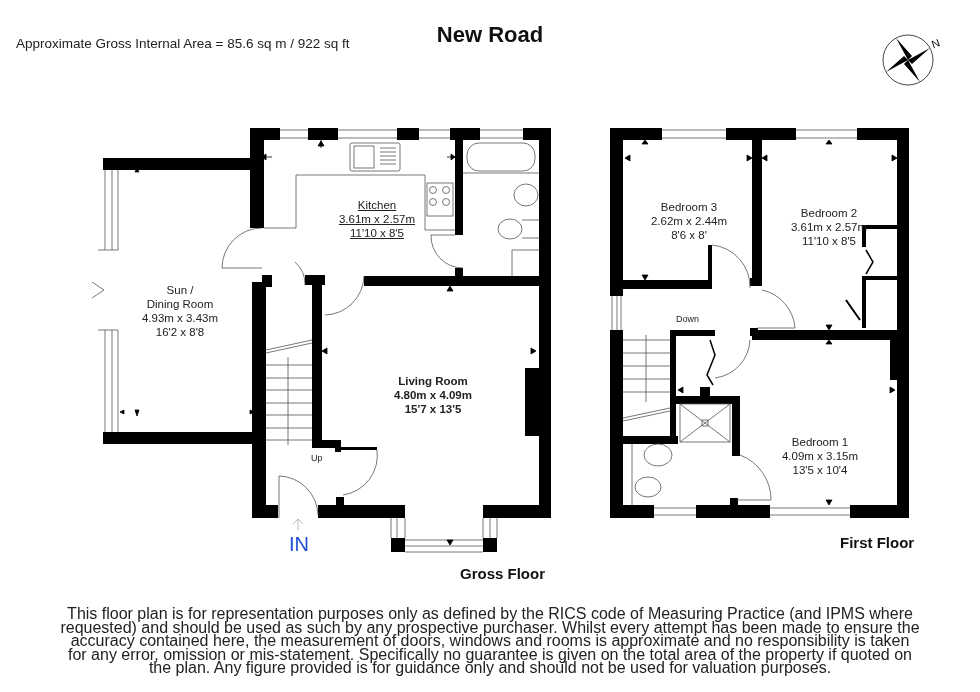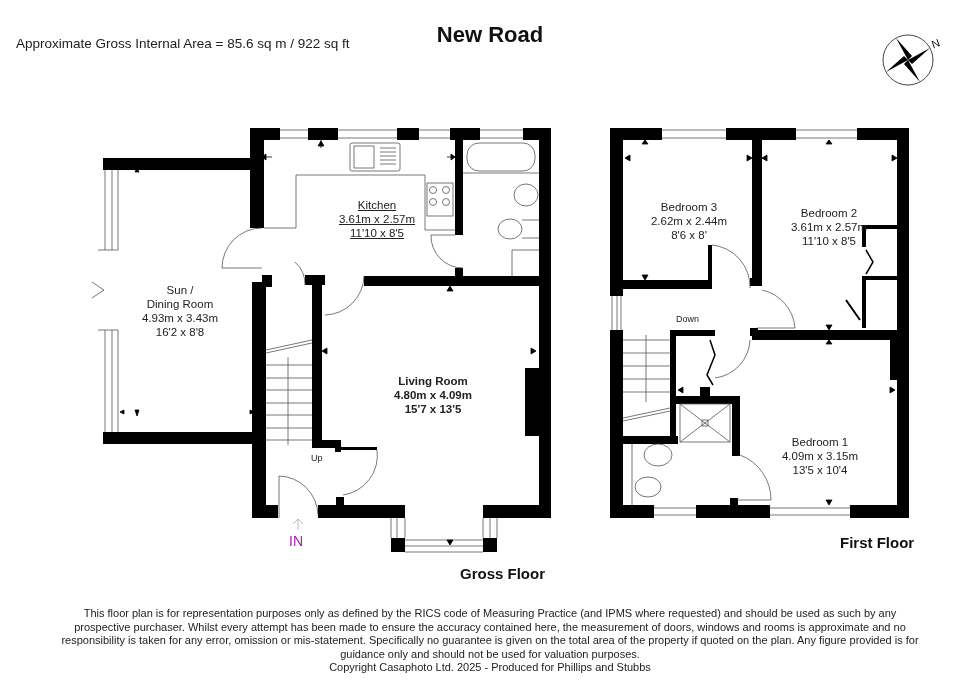--- a/index.html
+++ b/index.html
@@ -3,22 +3,22 @@
 <meta charset="utf-8">
 <style>
   html, body { margin:0; padding:0; background:#ffffff; }
   body { width:980px; height:692px; position:relative; overflow:hidden; font-family:"Liberation Sans", sans-serif; color:#111; }
   .title { position:absolute; left:0; width:980px; top:10px; text-align:center; font-weight:bold; font-size:22px; color:#111;margin-top:12px; }
   .subtitle { position:absolute; left:16px; width:980px; top:36px; text-align:left; font-size:13.5px; color:#222; }
   svg.plan { position:absolute; left:0; top:0; }
   .room-label { position:absolute; text-align:center; font-size:11.5px; line-height:14px; color:#222; white-space:nowrap; transform:translateX(-50%); }
   .floor-label { position:absolute; font-weight:bold; font-size:15px; color:#111;text-align:center; }
   .small-label { position:absolute; font-size:9px; color:#222; }
-  .in-label { position:absolute; font-size:14px; color:#a21caf; }
-  .disclaimer { position:absolute; left:60px; width:860px; top:607px; text-align:center; font-size:11px; line-height:13.5px; color:#222; }
+  .in-label { position:absolute; font-size:20px; color:#1d4ed8; }
+  .disclaimer { position:absolute; left:60px; width:860px; top:607px; text-align:center; font-size:16px; line-height:13.5px; color:#222; }
   .copyright { display:block; }
 </style>
 </head>
 <body>
 
 <div class="title">New Road</div>
 <div class="subtitle">Approximate Gross Internal Area = 85.6 sq m / 922 sq ft</div>
 
 <svg class="plan" width="980" height="692" viewBox="0 0 980 692">
 
@@ -317,14 +317,13 @@
 <div class="room-label" style="left:820px; top:413px;margin-top:22px;">
   <div>Bedroom 1</div>
   <div>4.09m x 3.15m</div>
   <div>13'5 x 10'4</div>
 </div>
 <div class="small-label" style="left:636px; top:314px;padding-left:40px;">Down</div>
 <div class="floor-label" style="left:840px; top:534px;">First Floor</div>
 
 <div class="disclaimer">
   <span>This floor plan is for representation purposes only as defined by the RICS code of Measuring Practice (and IPMS where requested) and should be used as such by any prospective purchaser. Whilst every attempt has been made to ensure the accuracy contained here, the measurement of doors, windows and rooms is approximate and no responsibility is taken for any error, omission or mis-statement. Specifically no guarantee is given on the total area of the property if quoted on the plan. Any figure provided is for guidance only and should not be used for valuation purposes.</span>
-  <span class="copyright">Copyright Casaphoto Ltd. 2025 - Produced for Phillips and Stubbs</span>
 </div>
 
 </body></html>

